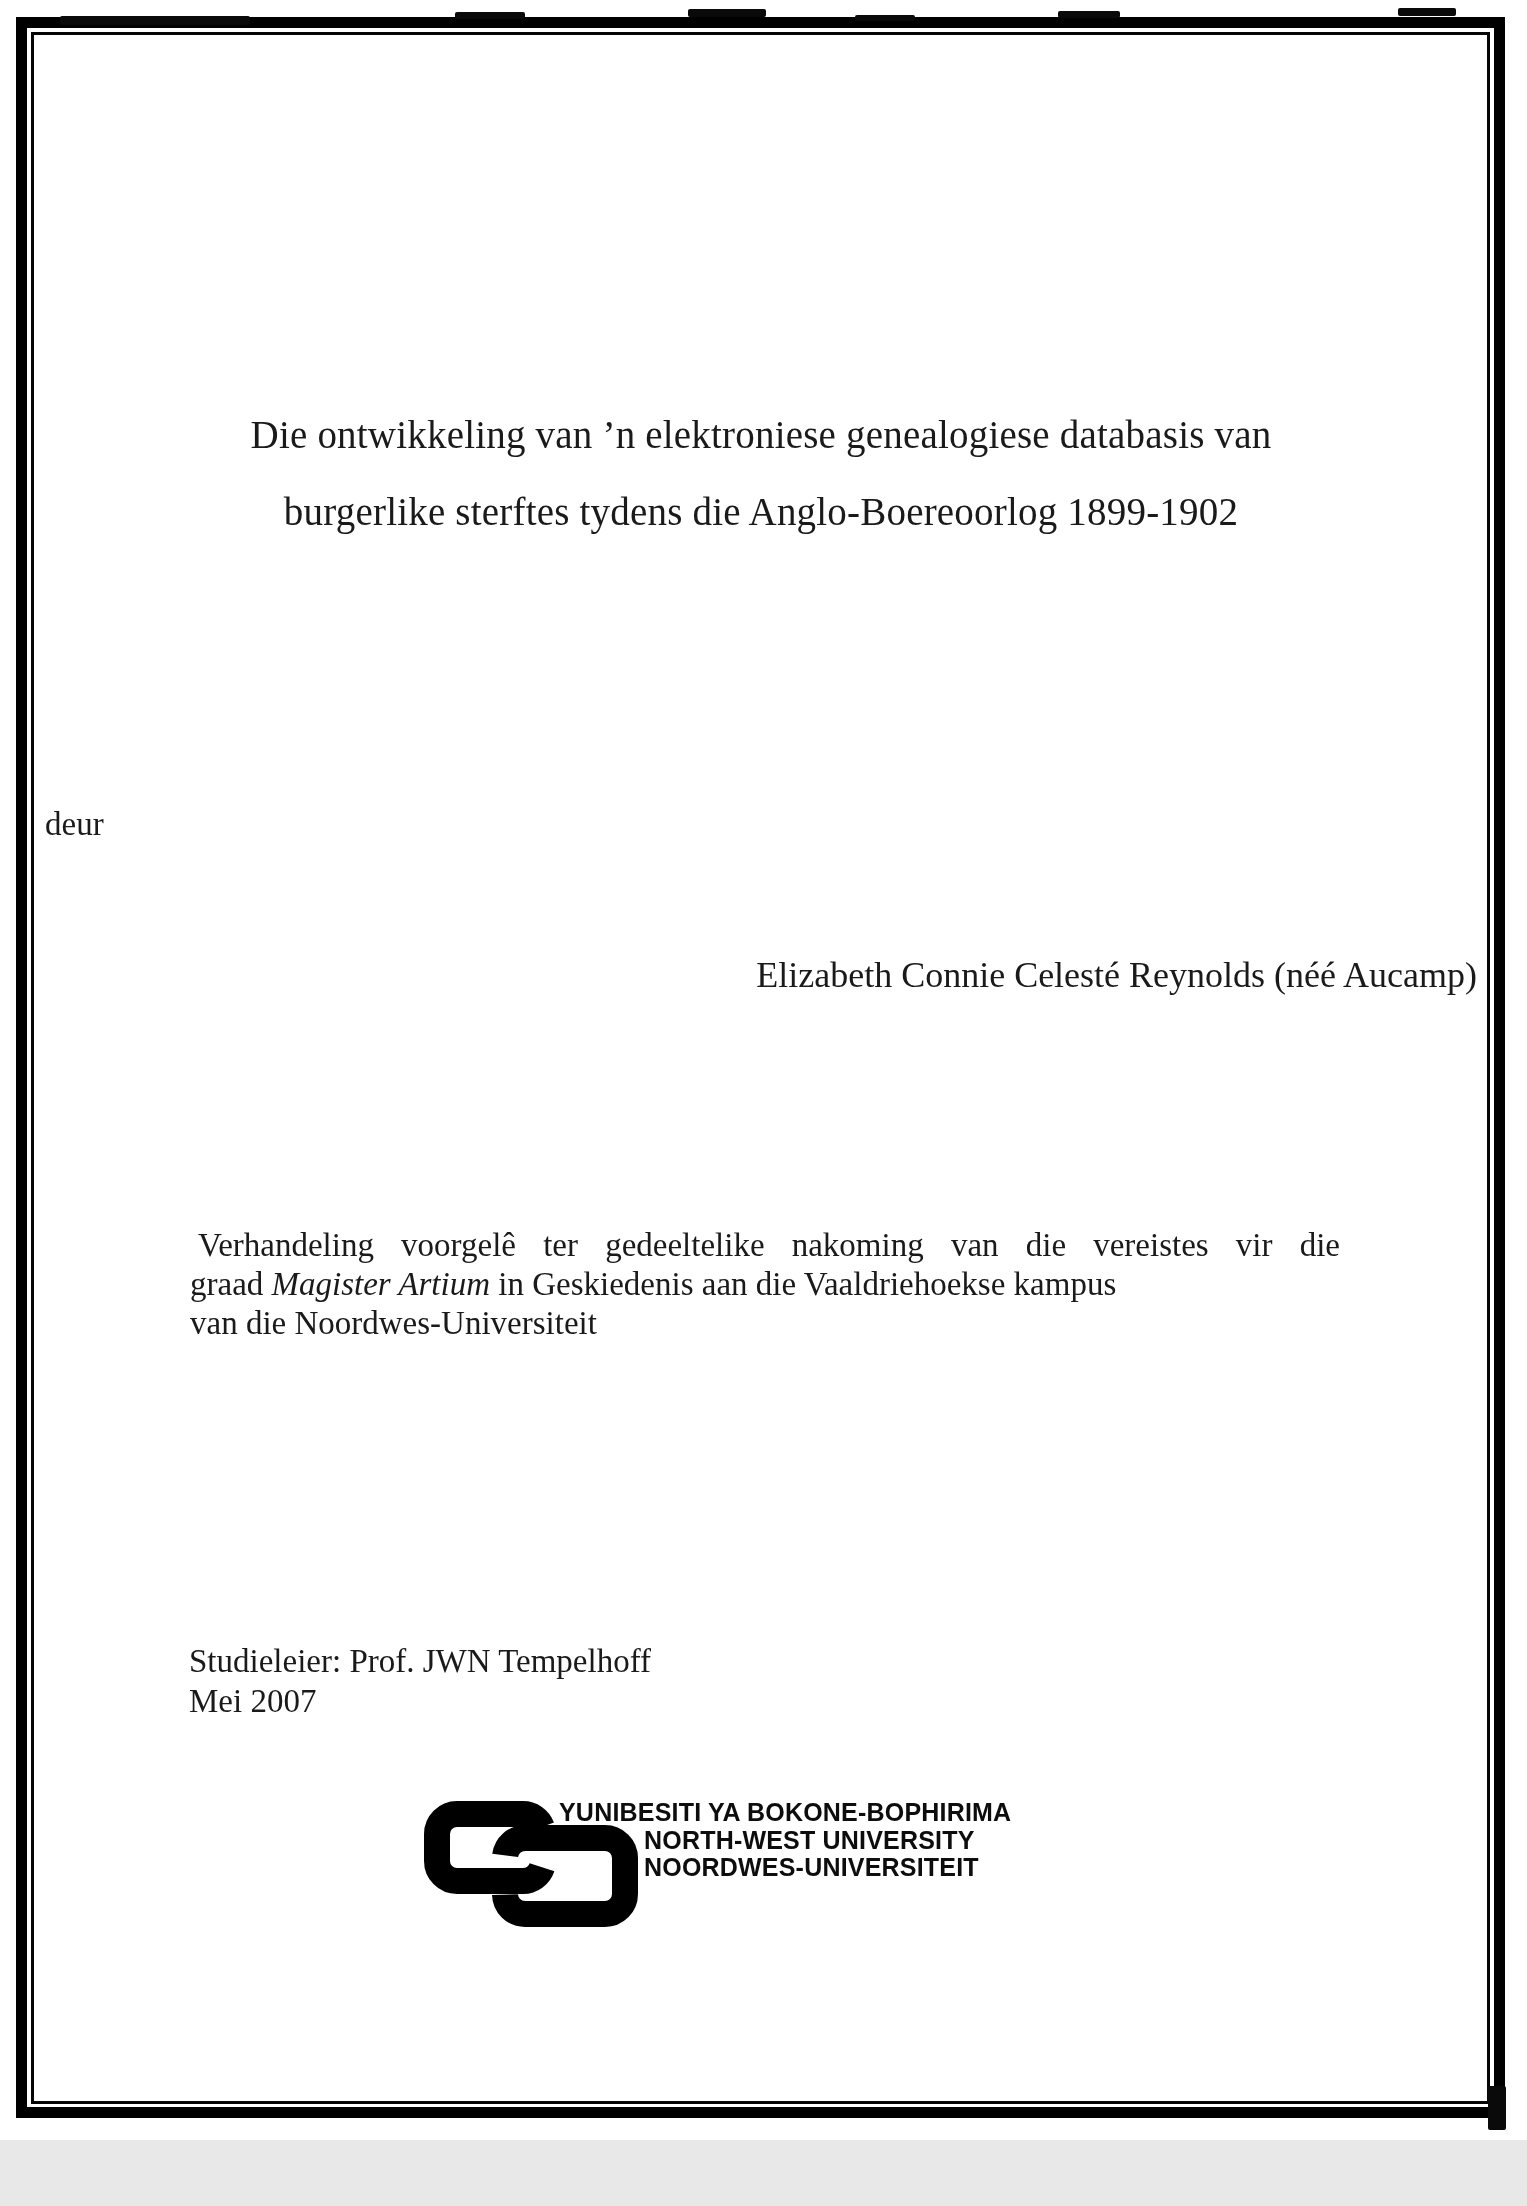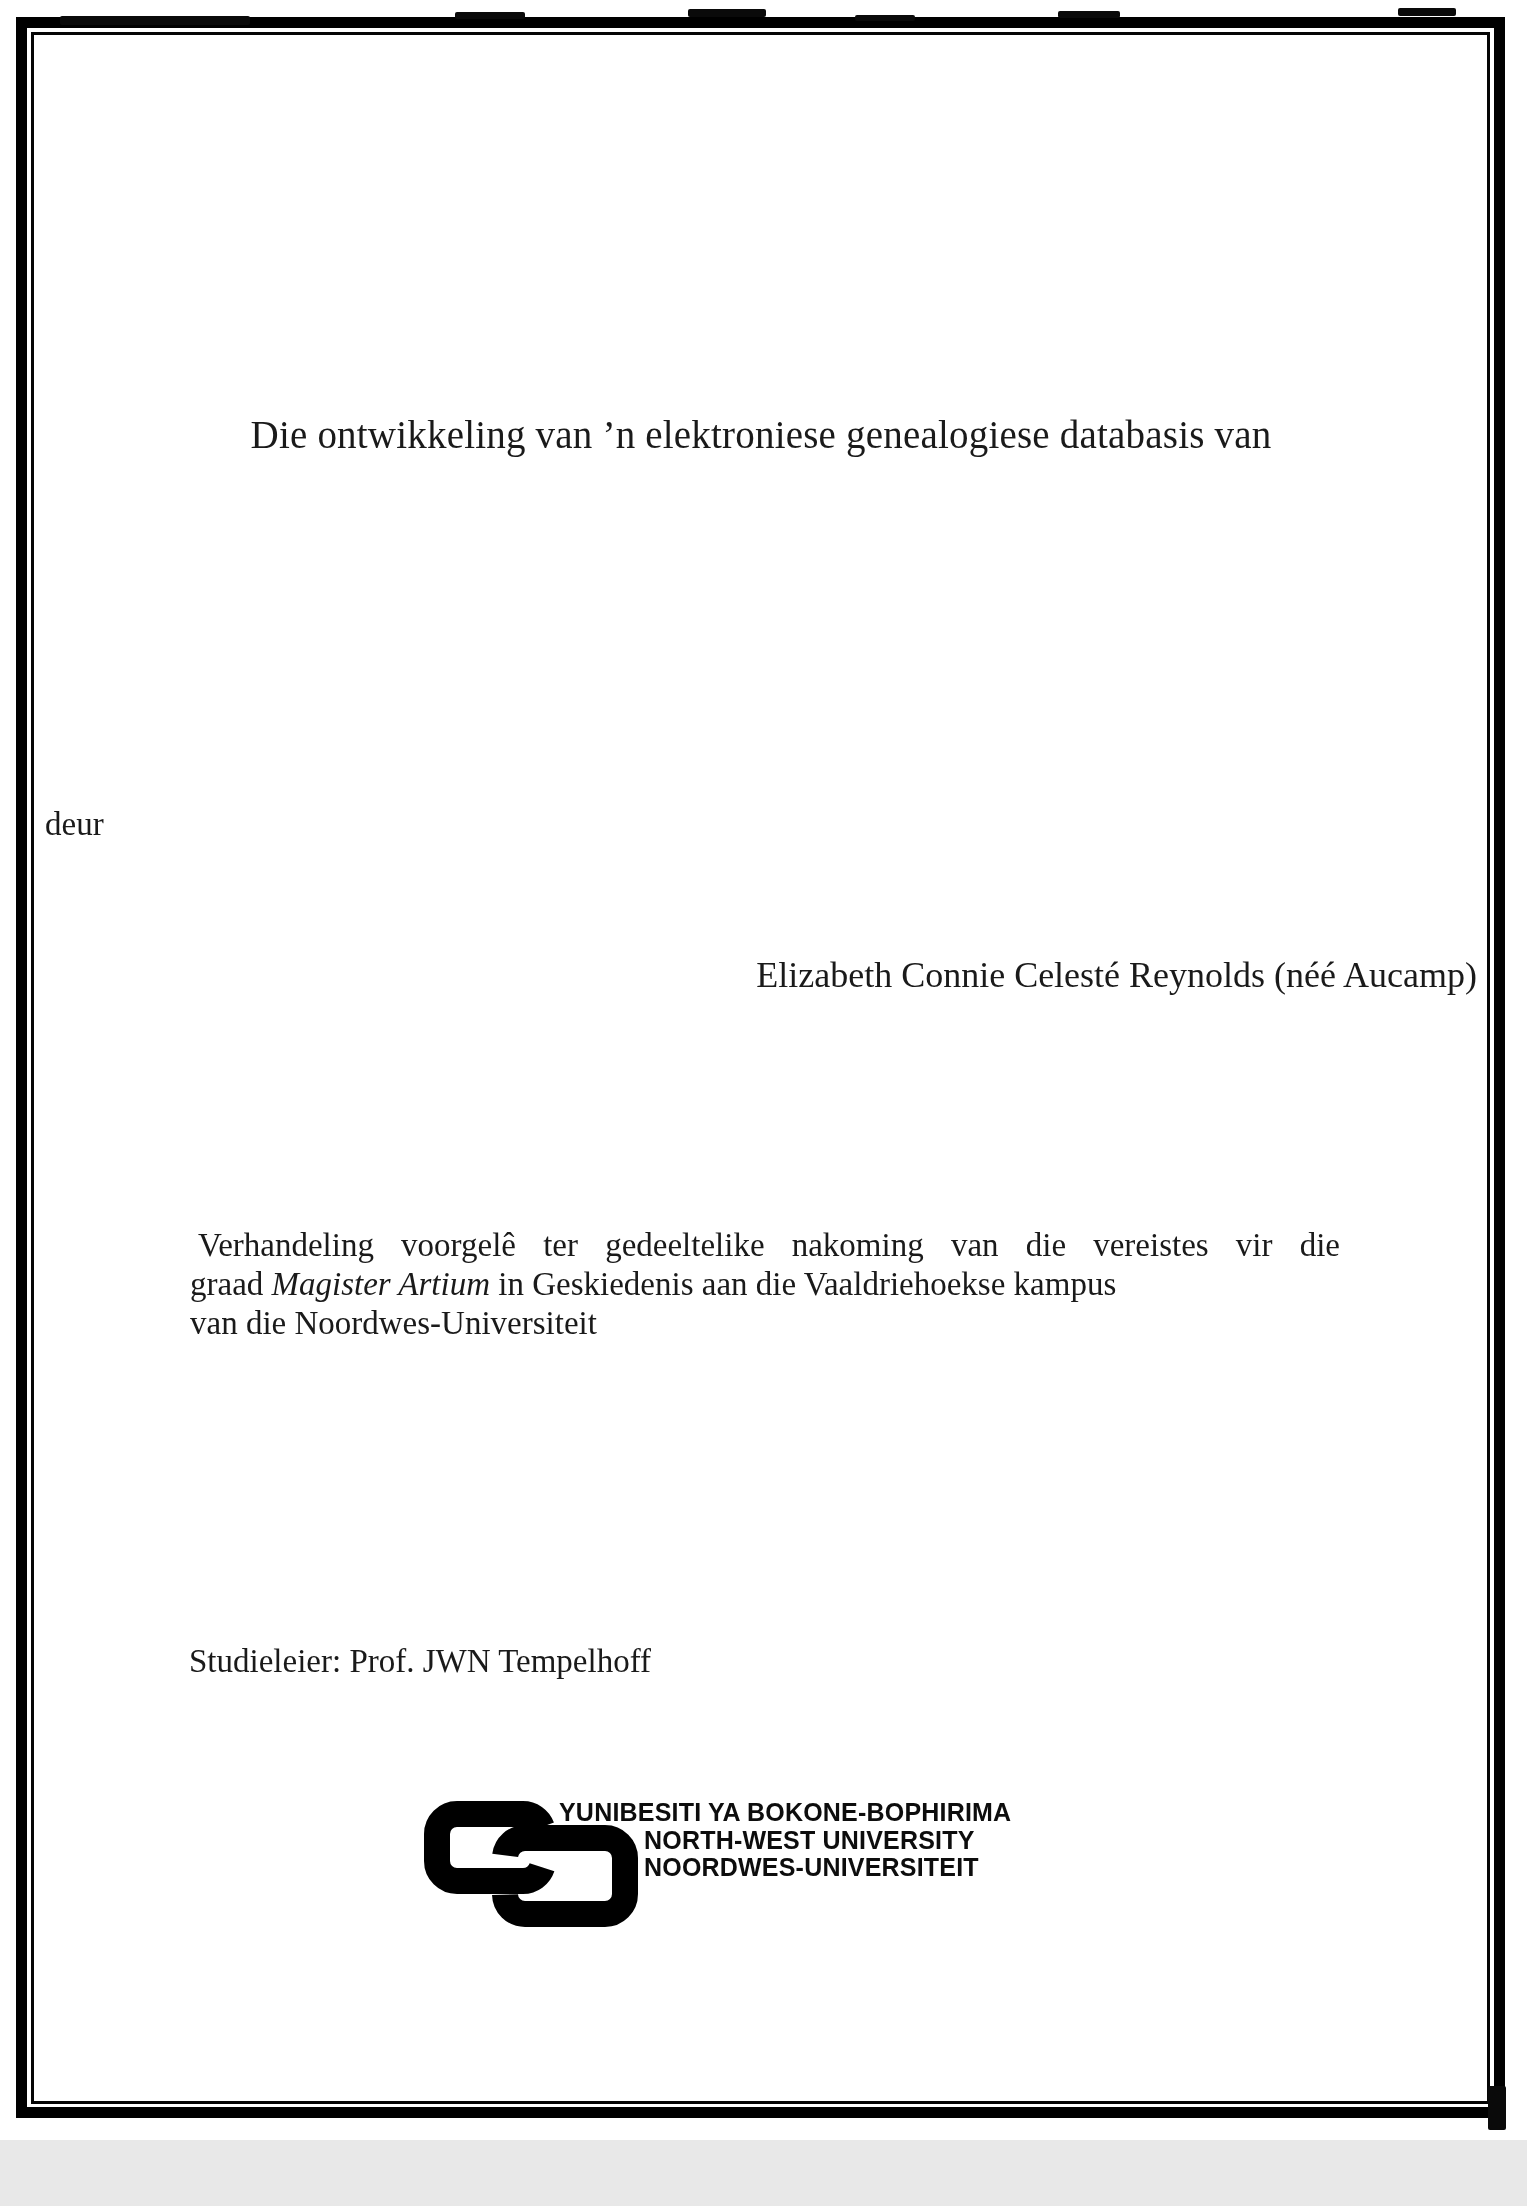--- a/index.html
+++ b/index.html
@@ -102,34 +102,36 @@
   <div class="artifact a2"></div>
   <div class="artifact a3"></div>
   <div class="artifact a4"></div>
   <div class="artifact a5"></div>
   <div class="artifact a6"></div>
   <div class="artifact a7"></div>
   <div class="artifact a8"></div>
 
   <div class="title">
     <div>Die ontwikkeling van ’n elektroniese genealogiese databasis van</div>
+    <div>burgerlike sterftes tydens die Anglo-Boereoorlog 1899-1902</div>
   </div>
 
   <div class="byline">deur</div>
 
   <div class="author">Elizabeth Connie Celesté Reynolds (néé Aucamp)</div>
 
   <div class="statement">
     <div class="just">Verhandeling voorgelê ter gedeeltelike nakoming van die vereistes vir die</div>
     <div><span>graad </span><i>Magister Artium</i><span> in Geskiedenis aan die Vaaldriehoekse kampus</span></div>
     <div>van die Noordwes-Universiteit</div>
   </div>
 
   <div class="supervisor-block">
     <div>Studieleier: Prof. JWN Tempelhoff</div>
+    <div>Mei 2007</div>
   </div>
 
   <div class="logo">
     <svg class="logo-mark" width="214" height="126" viewBox="0 0 214 126" aria-hidden="true">
       <rect x="13" y="13" width="106" height="67" rx="20" fill="none" stroke="#000" stroke-width="26" pathLength="100" stroke-dasharray="29 13 58"></rect>
       <rect x="81" y="37" width="120" height="76" rx="20" fill="none" stroke="#000" stroke-width="26" pathLength="100" stroke-dasharray="81 11 8"></rect>
     </svg>
     <div class="logo-text">
       <div class="lt1">YUNIBESITI YA BOKONE-BOPHIRIMA</div>
       <div>NORTH-WEST UNIVERSITY</div>

